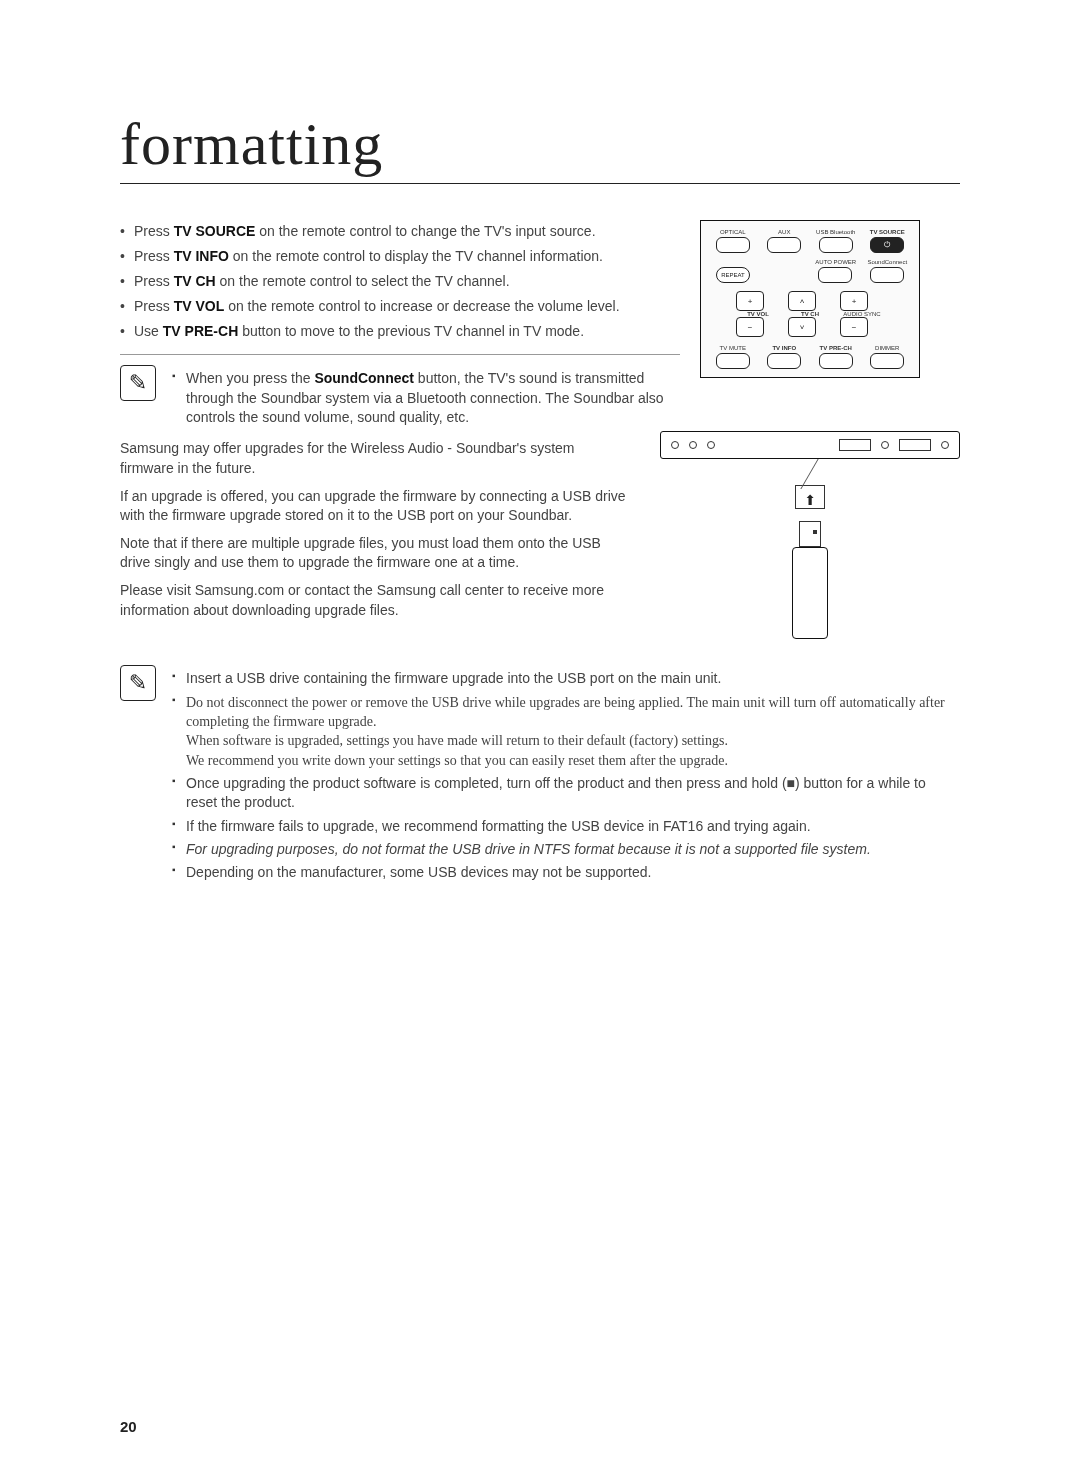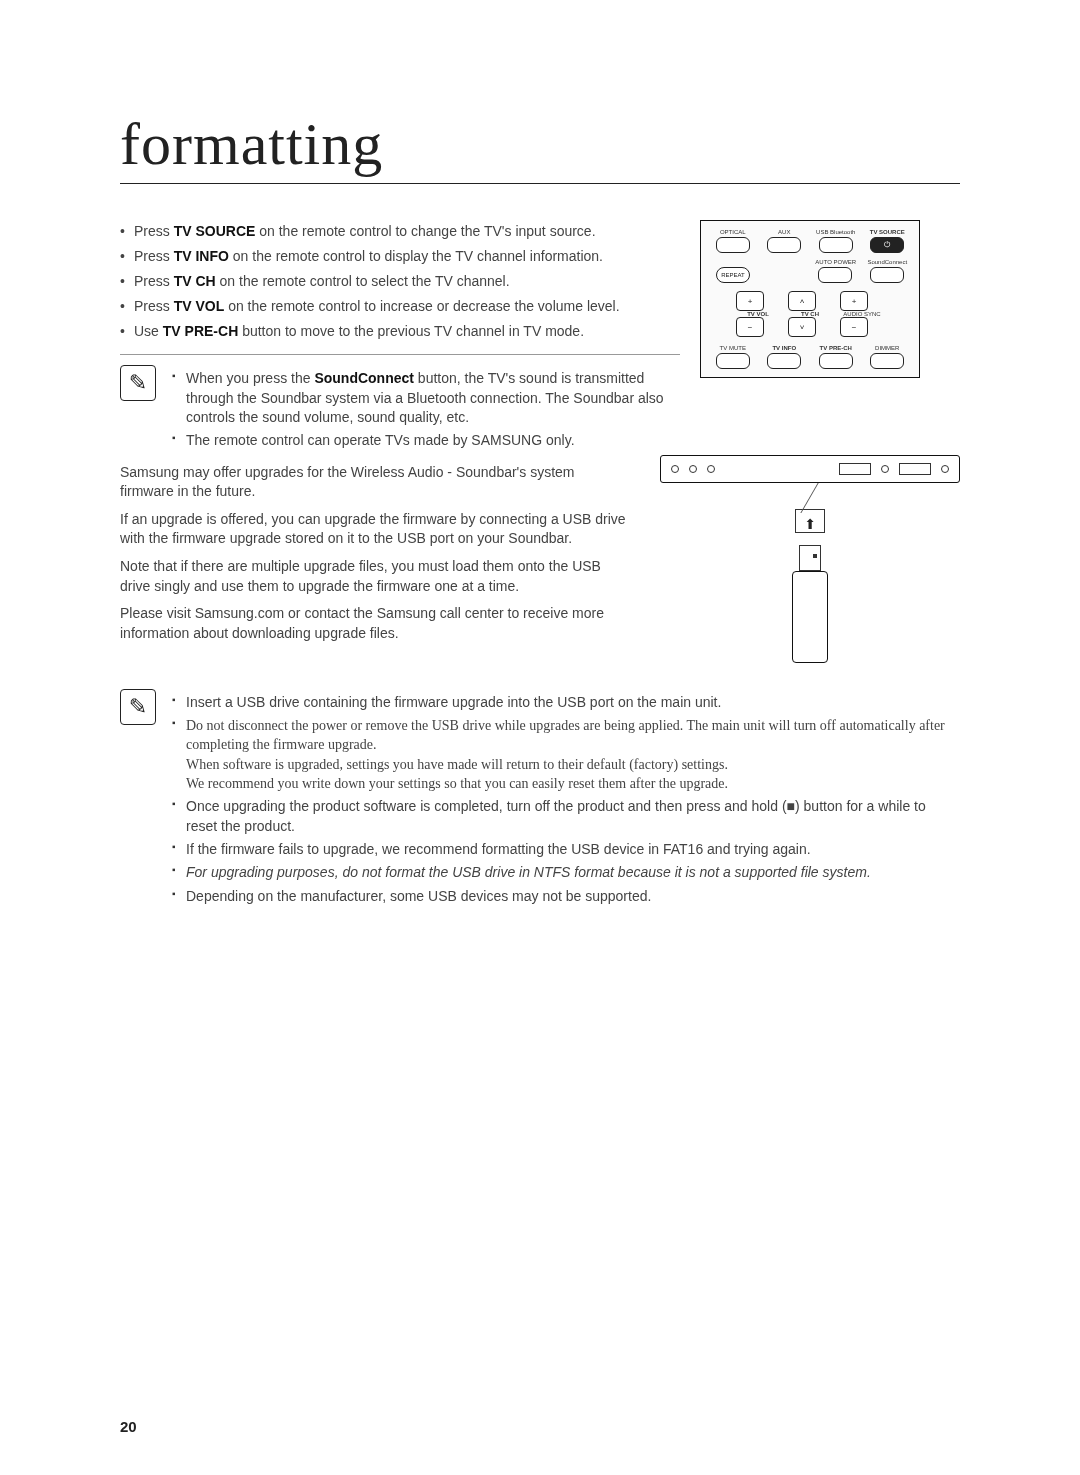--- a/index.html
+++ b/index.html
@@ -56,21 +56,20 @@
           <li>Press <b>TV INFO</b> on the remote control to display the TV channel information.</li>
           <li>Press <b>TV CH</b> on the remote control to select the TV channel.</li>
           <li>Press <b>TV VOL</b> on the remote control to increase or decrease the volume level.</li>
           <li>Use <b>TV PRE-CH</b> button to move to the previous TV channel in TV mode.</li>
         </ul>
       <hr class="subhr">
       <div class="note-block">
         <div class="note-icon">✎</div>
         <ul class="notes" id="tv-notes">
             <li>When you press the <b>SoundConnect</b> button, the TV's sound is transmitted through the Soundbar system via a Bluetooth connection. The Soundbar also controls the sound volume, sound quality, etc.</li>
-            <li>The remote control can operate TVs made by SAMSUNG only.</li>
           </ul>
       </div>
     </div>
 
     <div class="remote-img">
       <div class="remote">
         <div class="rrow">
           <div class="rlbl">OPTICAL</div>
           <div class="rlbl">AUX</div>
           <div class="rlbl">USB Bluetooth</div>

